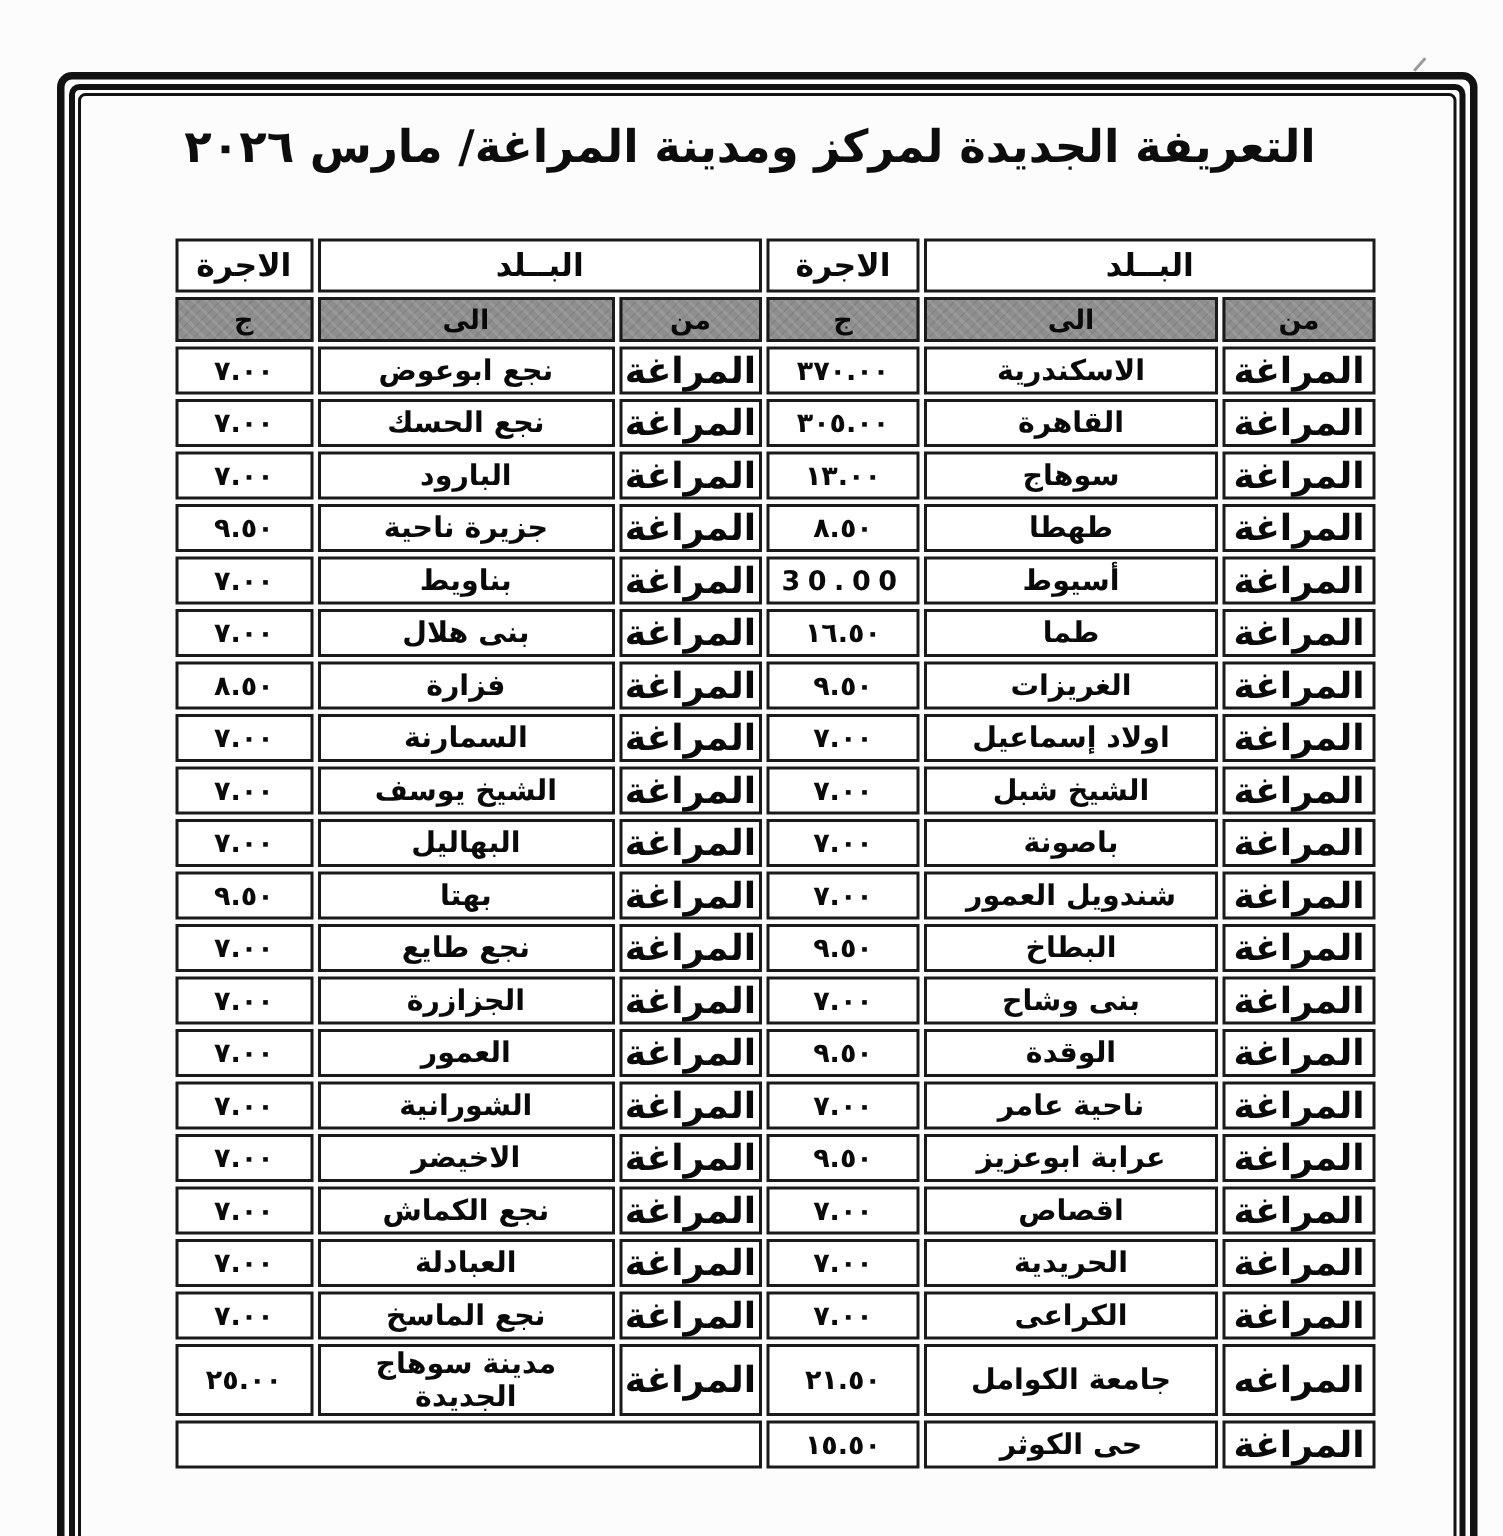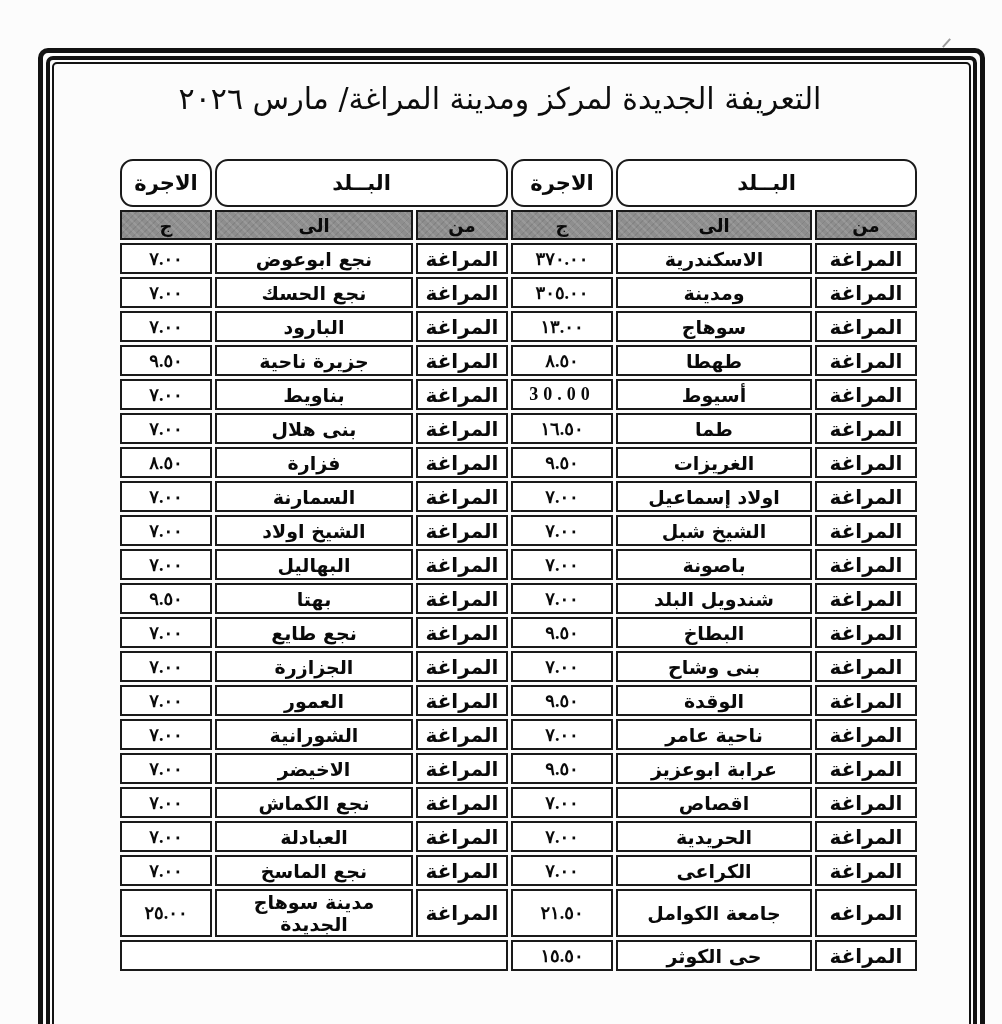--- a/index.html
+++ b/index.html
@@ -36,51 +36,51 @@
   }
   .content {
     position: absolute; left: 60px; top: 66px;
     width: 880px;
     direction: rtl;
   }
   .doc-title {
     margin-top: 14px;
     text-align: center;
     font-size: 30px;
-    font-weight: normal;
+    font-weight: bold;
     color: #0d0d0d;
     line-height: 38px;
   }
   table.fare-table {
     border-collapse: separate;
     border-spacing: 3px;
     margin: 38px 20px 0 auto;
     direction: rtl;
   }
   .fare-table th, .fare-table td {
     box-sizing: border-box;
     background: #ffffff;
     border: 2px solid #1a1a1a;
     text-align: center;
     vertical-align: middle;
     color: #0a0a0a;
     font-weight: bold;
     padding: 0 2px;
   }
-  .fare-table th.group-th { font-size: 21px; height: 48px; border-radius: 13px; }
+  .fare-table th.group-th { font-size: 21px; height: 36px; }
   .fare-table tr.sub-row th {
     height: 30px; font-size: 18px;
     background-color: #8e8e8e;
     background-image:
       repeating-linear-gradient(45deg, rgba(255,255,255,0.10) 0 2px, rgba(0,0,0,0) 2px 6px),
       repeating-linear-gradient(-45deg, rgba(0,0,0,0.08) 0 1px, rgba(0,0,0,0) 1px 5px);
   }
   .fare-table td { height: 31px; font-size: 19px; }
-  .fare-table td.from-cell { font-size: 20px; }
-  .fare-table td.fare-cell { font-size: 18px; letter-spacing: 5px; font-family: Liberation Serif, serif; }
+  .fare-table td.from-cell { font-size: 24px; }
+  .fare-table td.fare-cell { font-size: 18px; letter-spacing: 5px; }
   .fare-table td.empty-cell { background: #ffffff; }
   
   col.c-from-r { width: 102px; }
   col.c-to-r   { width: 196px; }
   col.c-fare-r { width: 102px; }
   col.c-from-l { width: 92px;  }
   col.c-to-l   { width: 198px; }
   col.c-fare-l { width: 92px;  }
 </style>
 </head>
@@ -126,21 +126,21 @@
         <tr>
           <td class="from-cell">المراغة</td>
           <td class="to-cell">الاسكندرية</td>
           <td class="fare-cell">٣٧٠.٠٠</td>
           <td class="from-cell">المراغة</td>
           <td class="to-cell">نجع ابوعوض</td>
           <td class="fare-cell">٧.٠٠</td>
         </tr>
         <tr>
           <td class="from-cell">المراغة</td>
-          <td class="to-cell">ومدينة</td>
+          <td class="to-cell">القاهرة</td>
           <td class="fare-cell">٣٠٥.٠٠</td>
           <td class="from-cell">المراغة</td>
           <td class="to-cell">نجع الحسك</td>
           <td class="fare-cell">٧.٠٠</td>
         </tr>
         <tr>
           <td class="from-cell">المراغة</td>
           <td class="to-cell">سوهاج</td>
           <td class="fare-cell">١٣.٠٠</td>
           <td class="from-cell">المراغة</td>
@@ -185,34 +185,34 @@
           <td class="fare-cell">٧.٠٠</td>
           <td class="from-cell">المراغة</td>
           <td class="to-cell">السمارنة</td>
           <td class="fare-cell">٧.٠٠</td>
         </tr>
         <tr>
           <td class="from-cell">المراغة</td>
           <td class="to-cell">الشيخ شبل</td>
           <td class="fare-cell">٧.٠٠</td>
           <td class="from-cell">المراغة</td>
-          <td class="to-cell">الشيخ اولاد</td>
+          <td class="to-cell">الشيخ يوسف</td>
           <td class="fare-cell">٧.٠٠</td>
         </tr>
         <tr>
           <td class="from-cell">المراغة</td>
           <td class="to-cell">باصونة</td>
           <td class="fare-cell">٧.٠٠</td>
           <td class="from-cell">المراغة</td>
           <td class="to-cell">البهاليل</td>
           <td class="fare-cell">٧.٠٠</td>
         </tr>
         <tr>
           <td class="from-cell">المراغة</td>
-          <td class="to-cell">شندويل البلد</td>
+          <td class="to-cell">شندويل العمور</td>
           <td class="fare-cell">٧.٠٠</td>
           <td class="from-cell">المراغة</td>
           <td class="to-cell">بهتا</td>
           <td class="fare-cell">٩.٥٠</td>
         </tr>
         <tr>
           <td class="from-cell">المراغة</td>
           <td class="to-cell">البطاخ</td>
           <td class="fare-cell">٩.٥٠</td>
           <td class="from-cell">المراغة</td>

